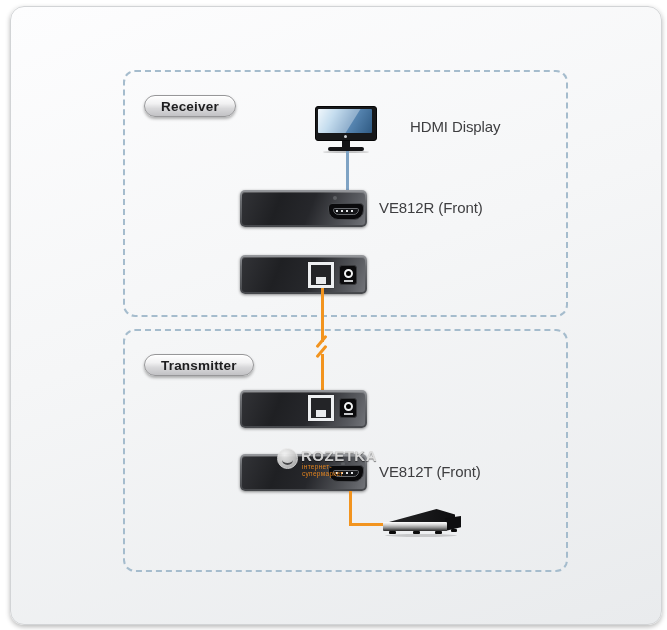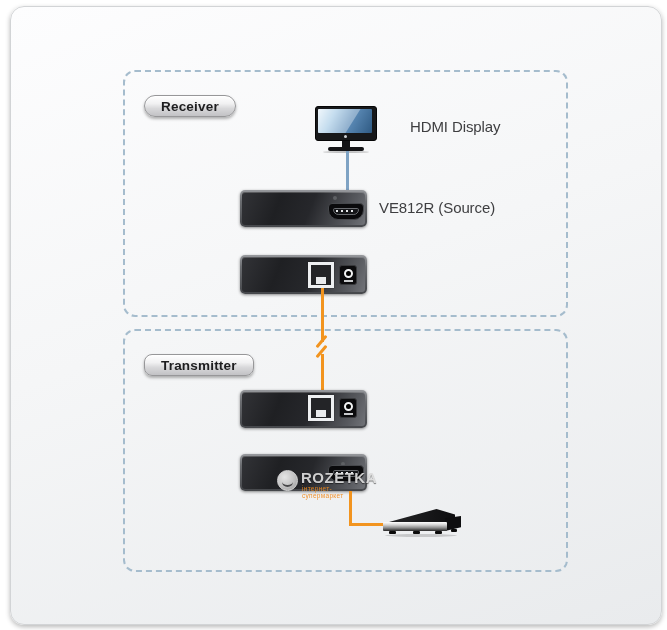--- a/index.html
+++ b/index.html
@@ -26,21 +26,21 @@
   .box-transmitter{left:112px;top:322px;width:445px;height:243px;}
   .pill{
     position:absolute;height:22px;display:inline-flex;align-items:center;justify-content:center;
     padding:0 16px;border-radius:12px;
     background:linear-gradient(180deg,#ffffff 0%,#f1f1f2 38%,#d8d8da 62%,#c2c2c5 100%);
     border:1px solid #979799;
     box-shadow:0 2px 3px rgba(0,0,0,.30), inset 0 1px 0 #ffffff;
     font-size:13.5px;font-weight:bold;color:#1d1d1f;letter-spacing:.2px;
   }
   .pill-receiver{left:133px;top:88px;}
-  .pill-transmitter{left:133px;top:347px;border-radius:8px;}
+  .pill-transmitter{left:133px;top:347px;}
   .diag-label{
     position:absolute;font-size:15px;color:var(--label-text);white-space:nowrap;letter-spacing:-0.1px;
   }
   
   .monitor{position:absolute;left:304px;top:99px;width:62px;height:47px;}
   .monitor .frame{
     position:absolute;left:0;top:0;width:62px;height:35px;background:#17181a;
     border:1px solid #060607;border-radius:3px;
   }
   .monitor .screen{
@@ -114,21 +114,21 @@
     position:absolute;left:62px;top:7px;width:16px;height:15px;background:#0e0e10;
     clip-path:polygon(0 15%,100% 0,100% 75%,0 100%);
   }
   .source-dev .front{
     position:absolute;left:0;top:13px;width:64px;height:9px;border-radius:1px;
     background:linear-gradient(180deg,#ffffff 0%,#d4d4d4 32%,#8a8a8a 66%,#262626 100%);
   }
   .source-dev .foot{position:absolute;top:22px;width:7px;height:3px;background:#0b0b0b;border-radius:1px;}
   .source-dev .shadow{position:absolute;left:2px;top:25px;width:72px;height:3px;background:rgba(0,0,0,.16);border-radius:50%;}
   
-  .watermark{position:absolute;left:266px;top:461px;width:96px;height:28px;opacity:.92;text-decoration:underline;}
+  .watermark{position:absolute;left:266px;top:439px;width:96px;height:28px;opacity:.92;text-decoration:underline;}
   .wm-circle{
     position:absolute;left:0;top:2px;width:21px;height:21px;border-radius:50%;
     background:radial-gradient(circle at 35% 32%,#f6f6f6,#cfcfcf 55%,#9d9d9d 100%);
     border:1px solid #e8e8e8;
   }
   .wm-circle:after{
     content:"";position:absolute;left:4px;top:6px;width:11px;height:8px;border-radius:50%;
     border-bottom:2.5px solid #4c4c4e;
   }
   .wm-brand{
@@ -164,21 +164,21 @@
     <div class="cable v blue" style="left:335px;top:144px;height:57px;"></div>
 
     <div class="device" style="left:229px;top:183px;height:37px;">
       <div class="face">
         <div class="screw-dot" style="left:91px;top:4px;"></div>
         <div class="hdmi-port" style="left:86px;top:11px;">
           <div class="slot"></div>
         </div>
       </div>
     </div>
-    <div class="diag-label" style="left:368px;top:192px;">VE812R (Source)</div>
+    <div class="diag-label" style="left:368px;top:192px;">VE812R (Front)</div>
 
     <div class="device" style="left:229px;top:248px;height:39px;">
       <div class="face">
         <div class="rj45" style="left:66px;top:5px;">
           <div class="tab"></div>
         </div>
         <div class="power-jack" style="left:97px;top:8px;">
           <div class="ring"></div>
           <div class="strip"></div>
         </div>
@@ -209,20 +209,21 @@
           <div class="slot"></div>
         </div>
       </div>
     </div>
 
     <div class="watermark">
       <div class="wm-circle"></div>
       <div class="wm-brand">ROZETKA</div>
       <div class="wm-sub">інтернет-супермаркет</div>
     </div>
+    <div class="diag-label" style="left:368px;top:456px;">VE812T (Front)</div>
 
     <div class="cable v orange" style="left:338px;top:484px;height:35px;"></div>
     <div class="cable h orange" style="left:338px;top:516px;width:37px;"></div>
 
     <div class="source-dev">
       <div class="top"></div>
       <div class="side"></div>
       <div class="front"></div>
       <div class="foot" style="left:6px;"></div>
       <div class="foot" style="left:30px;"></div>

